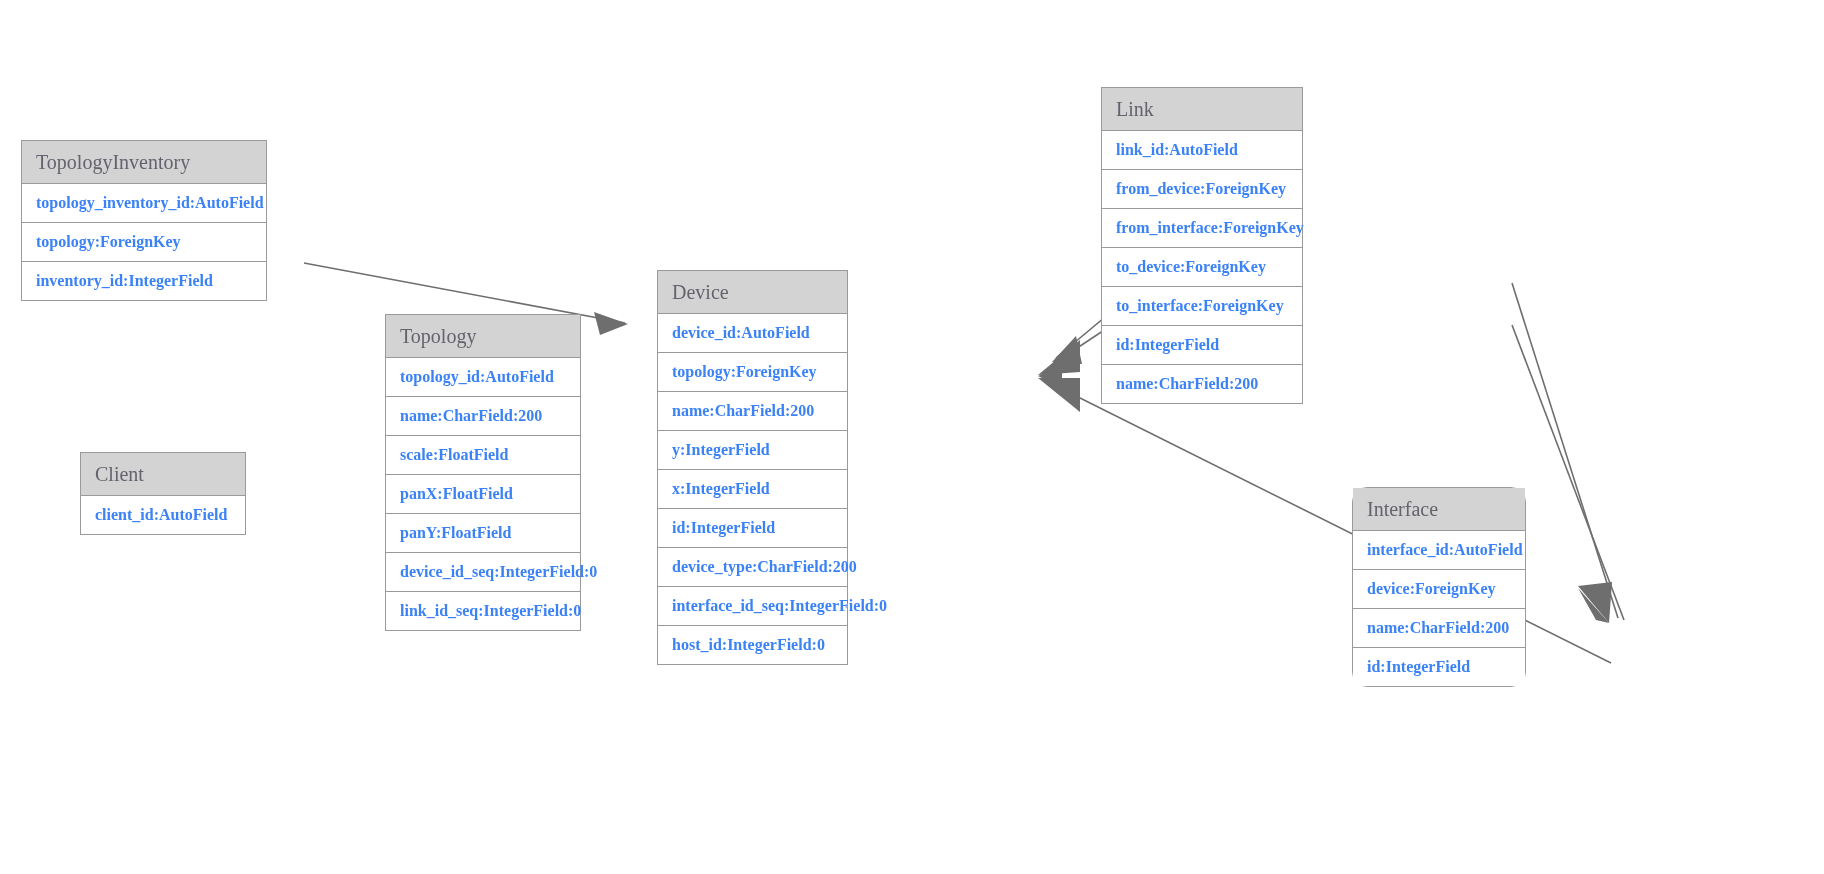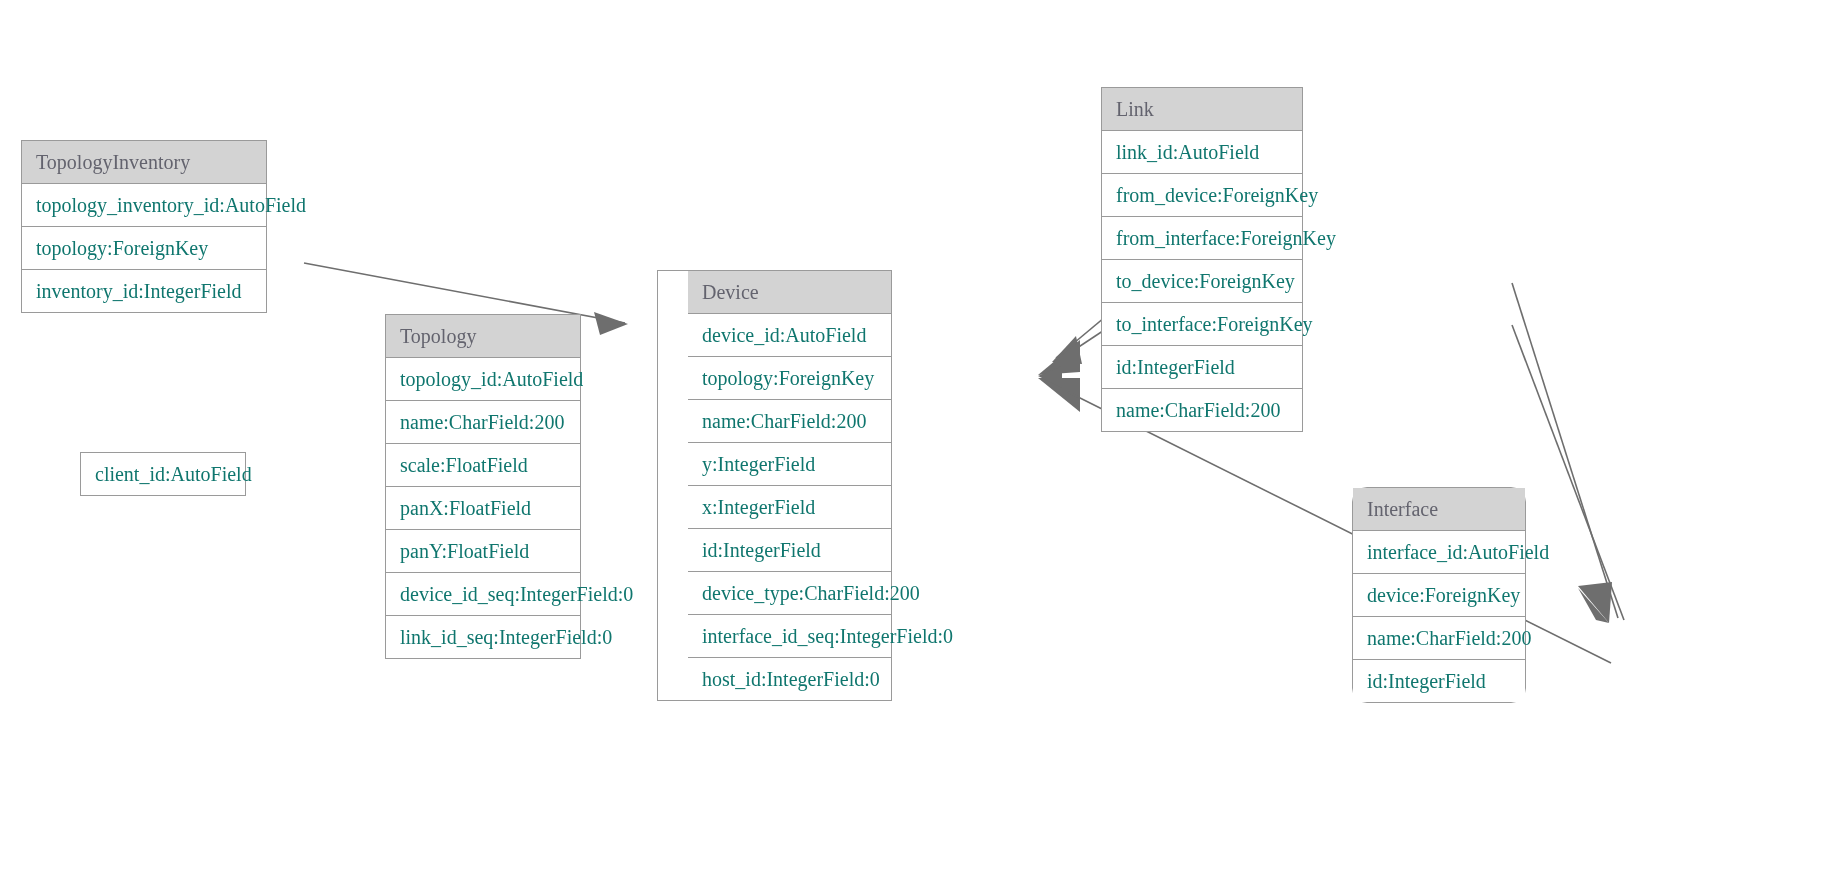--- a/index.html
+++ b/index.html
@@ -39,25 +39,26 @@
     font-size: 20px;
     line-height: 1;
     padding: 11px 0 11px 14px;
     white-space: nowrap;
     font-family: Liberation Serif, serif;
   }
   .entity-field {
     box-sizing: border-box;
     background: #ffffff;
     border-bottom: 1px solid #9a9a9a;
-    color: #0f766e;
-    font-size: 20px;
+    color: #3b82f6;
+    font-size: 16px;
     line-height: 1;
     padding: 11px 0 11px 14px;
     white-space: nowrap;
+    font-weight: bold;
   }
   .entity-field:last-child {
     border-bottom: none;
   }
 </style>
 </head>
 <body>
 
 <div id="canvas">
 
@@ -108,33 +109,34 @@
   </svg>
 
   <div id="entity-layer">
       <div class="entity" style="left: 21px; top: 140px; width: 246px;">
         <div class="entity-title">TopologyInventory</div>
         <div class="entity-field">topology_inventory_id:AutoField</div>
         <div class="entity-field">topology:ForeignKey</div>
         <div class="entity-field">inventory_id:IntegerField</div>
       </div>
       <div class="entity" style="left: 80px; top: 452px; width: 166px;">
+        <div class="entity-title">Client</div>
         <div class="entity-field">client_id:AutoField</div>
       </div>
       <div class="entity" style="left: 385px; top: 273px; width: 196px; margin-top: 41px;">
         <div class="entity-title">Topology</div>
         <div class="entity-field">topology_id:AutoField</div>
         <div class="entity-field">name:CharField:200</div>
         <div class="entity-field">scale:FloatField</div>
         <div class="entity-field">panX:FloatField</div>
         <div class="entity-field">panY:FloatField</div>
         <div class="entity-field">device_id_seq:IntegerField:0</div>
         <div class="entity-field">link_id_seq:IntegerField:0</div>
       </div>
-      <div class="entity" style="left: 657px; top: 270px; width: 235px; padding-left: 30px;">
+      <div class="entity" style="left: 657px; top: 270px; width: 191px;">
         <div class="entity-title">Device</div>
         <div class="entity-field">device_id:AutoField</div>
         <div class="entity-field">topology:ForeignKey</div>
         <div class="entity-field">name:CharField:200</div>
         <div class="entity-field">y:IntegerField</div>
         <div class="entity-field">x:IntegerField</div>
         <div class="entity-field">id:IntegerField</div>
         <div class="entity-field">device_type:CharField:200</div>
         <div class="entity-field">interface_id_seq:IntegerField:0</div>
         <div class="entity-field">host_id:IntegerField:0</div>

